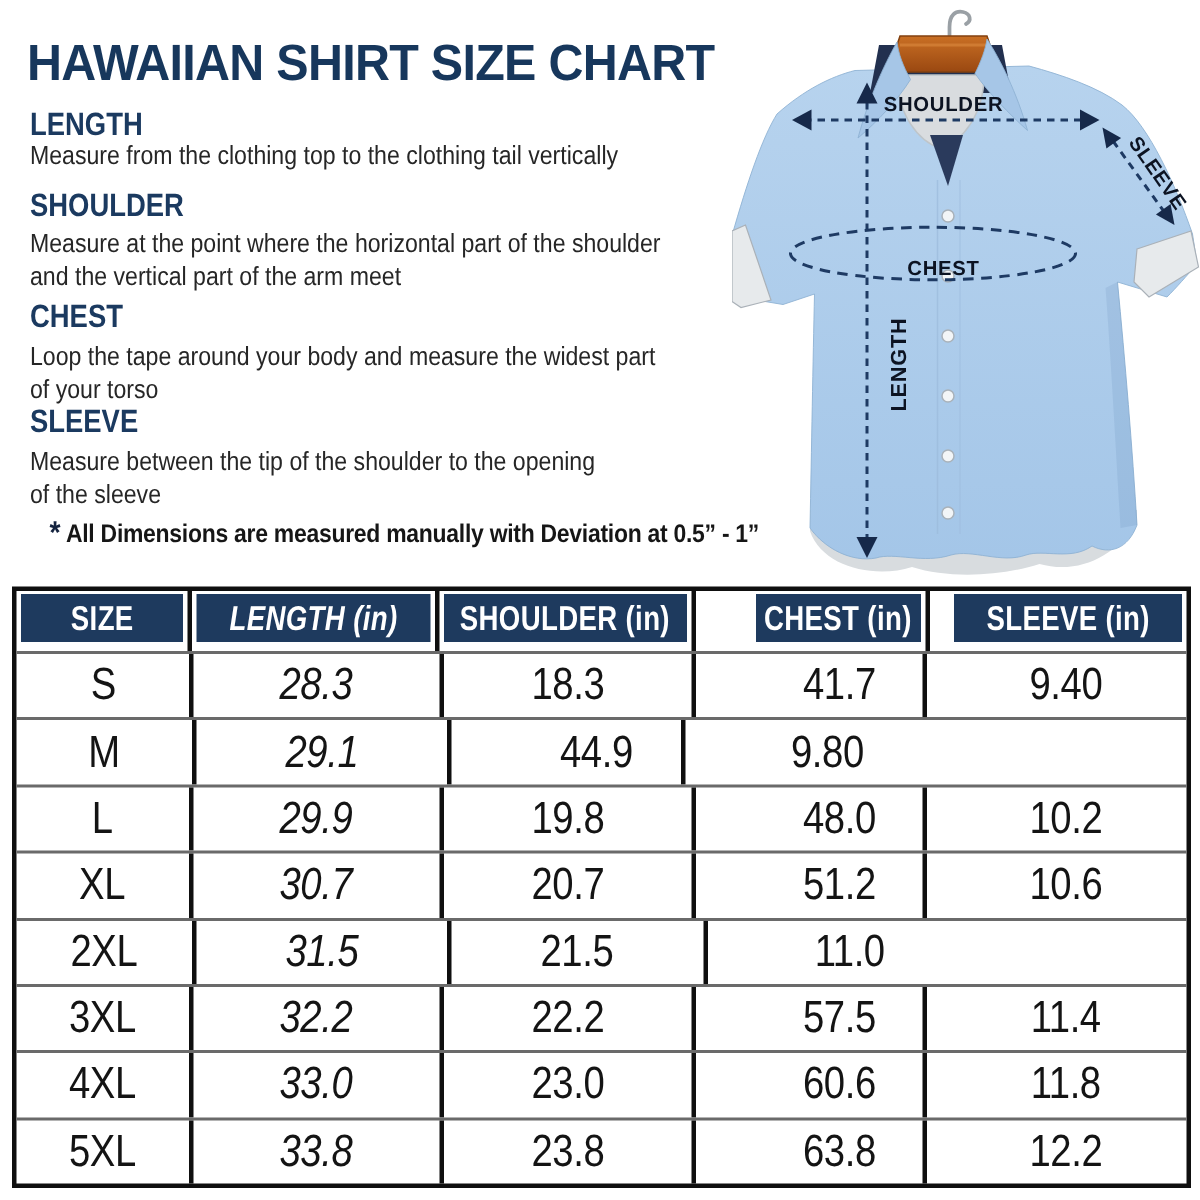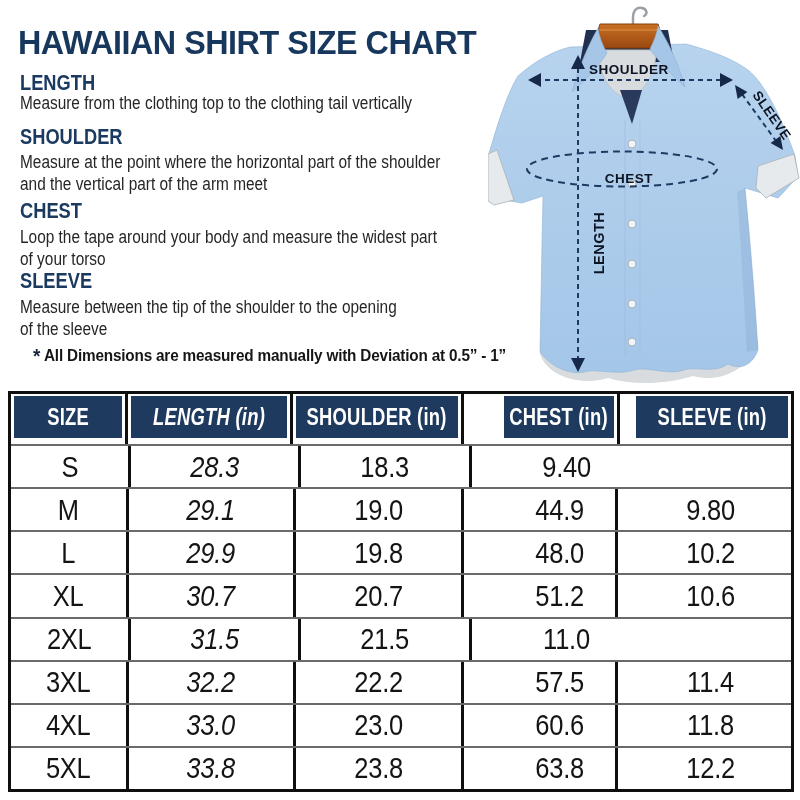--- a/index.html
+++ b/index.html
@@ -23,21 +23,21 @@
               transform:scaleX(0.9); transform-origin:0 0; white-space:nowrap; }
   .footnote .mark { font-size:21px; font-weight:bold; color:#14233f; margin-right:4px; line-height:22px; }
   .footnote .ftext { font-size:17px; font-weight:bold; color:#161616; line-height:22px; letter-spacing:-0.2px; }
 
   
   .shirt-svg { position:absolute; left:488px; top:0; width:312px; height:395px; }
 
   
   .size-table { position:absolute; left:8px; top:391px; width:786px; height:401px;
                 border:3px solid #0f0f0f; background:#fff; display:flex; flex-direction:column; }
-  .t-header { height:50px; display:flex; flex:0 0 auto; }
+  .t-header { height:40px; display:flex; flex:0 0 auto; }
   .th { padding:2px 3px 6px 3px; border-right:3px solid #0f0f0f; }
   .th:last-child { border-right:none; }
   .th-inner { width:100%; height:100%; background:#1e3a5e; color:#ffffff;
               display:flex; align-items:center; justify-content:center; }
   .th-inner span { font-size:23px; font-weight:bold; letter-spacing:0.3px; white-space:nowrap;
                    display:inline-block; transform:scaleX(0.8); }
   .t-row { flex:1 1 auto; display:flex; border-top:2px solid #6a6a6a; }
   .td { border-right:3px solid #0f0f0f; display:flex; align-items:center; justify-content:center; }
   .td:last-child { border-right:none; }
   .td span { font-size:30px; color:#141414; white-space:nowrap; display:inline-block;
@@ -180,33 +180,33 @@
     <div class="t-row">
       <div class="td c0">
           <span>S</span>
         </div>
       <div class="td c1">
           <span>28.3</span>
         </div>
       <div class="td c2">
           <span>18.3</span>
         </div>
+      <div class="td c3">
+          <span>41.7</span>
+        </div>
       <div class="td c4">
           <span>9.40</span>
         </div>
     </div>
     <div class="t-row">
       <div class="td c0">
           <span>M</span>
         </div>
       <div class="td c1">
           <span>29.1</span>
-        </div>
-      <div class="td c2">
-          <span>19.0</span>
         </div>
       <div class="td c3">
           <span>44.9</span>
         </div>
       <div class="td c4">
           <span>9.80</span>
         </div>
     </div>
     <div class="t-row">
       <div class="td c0">

